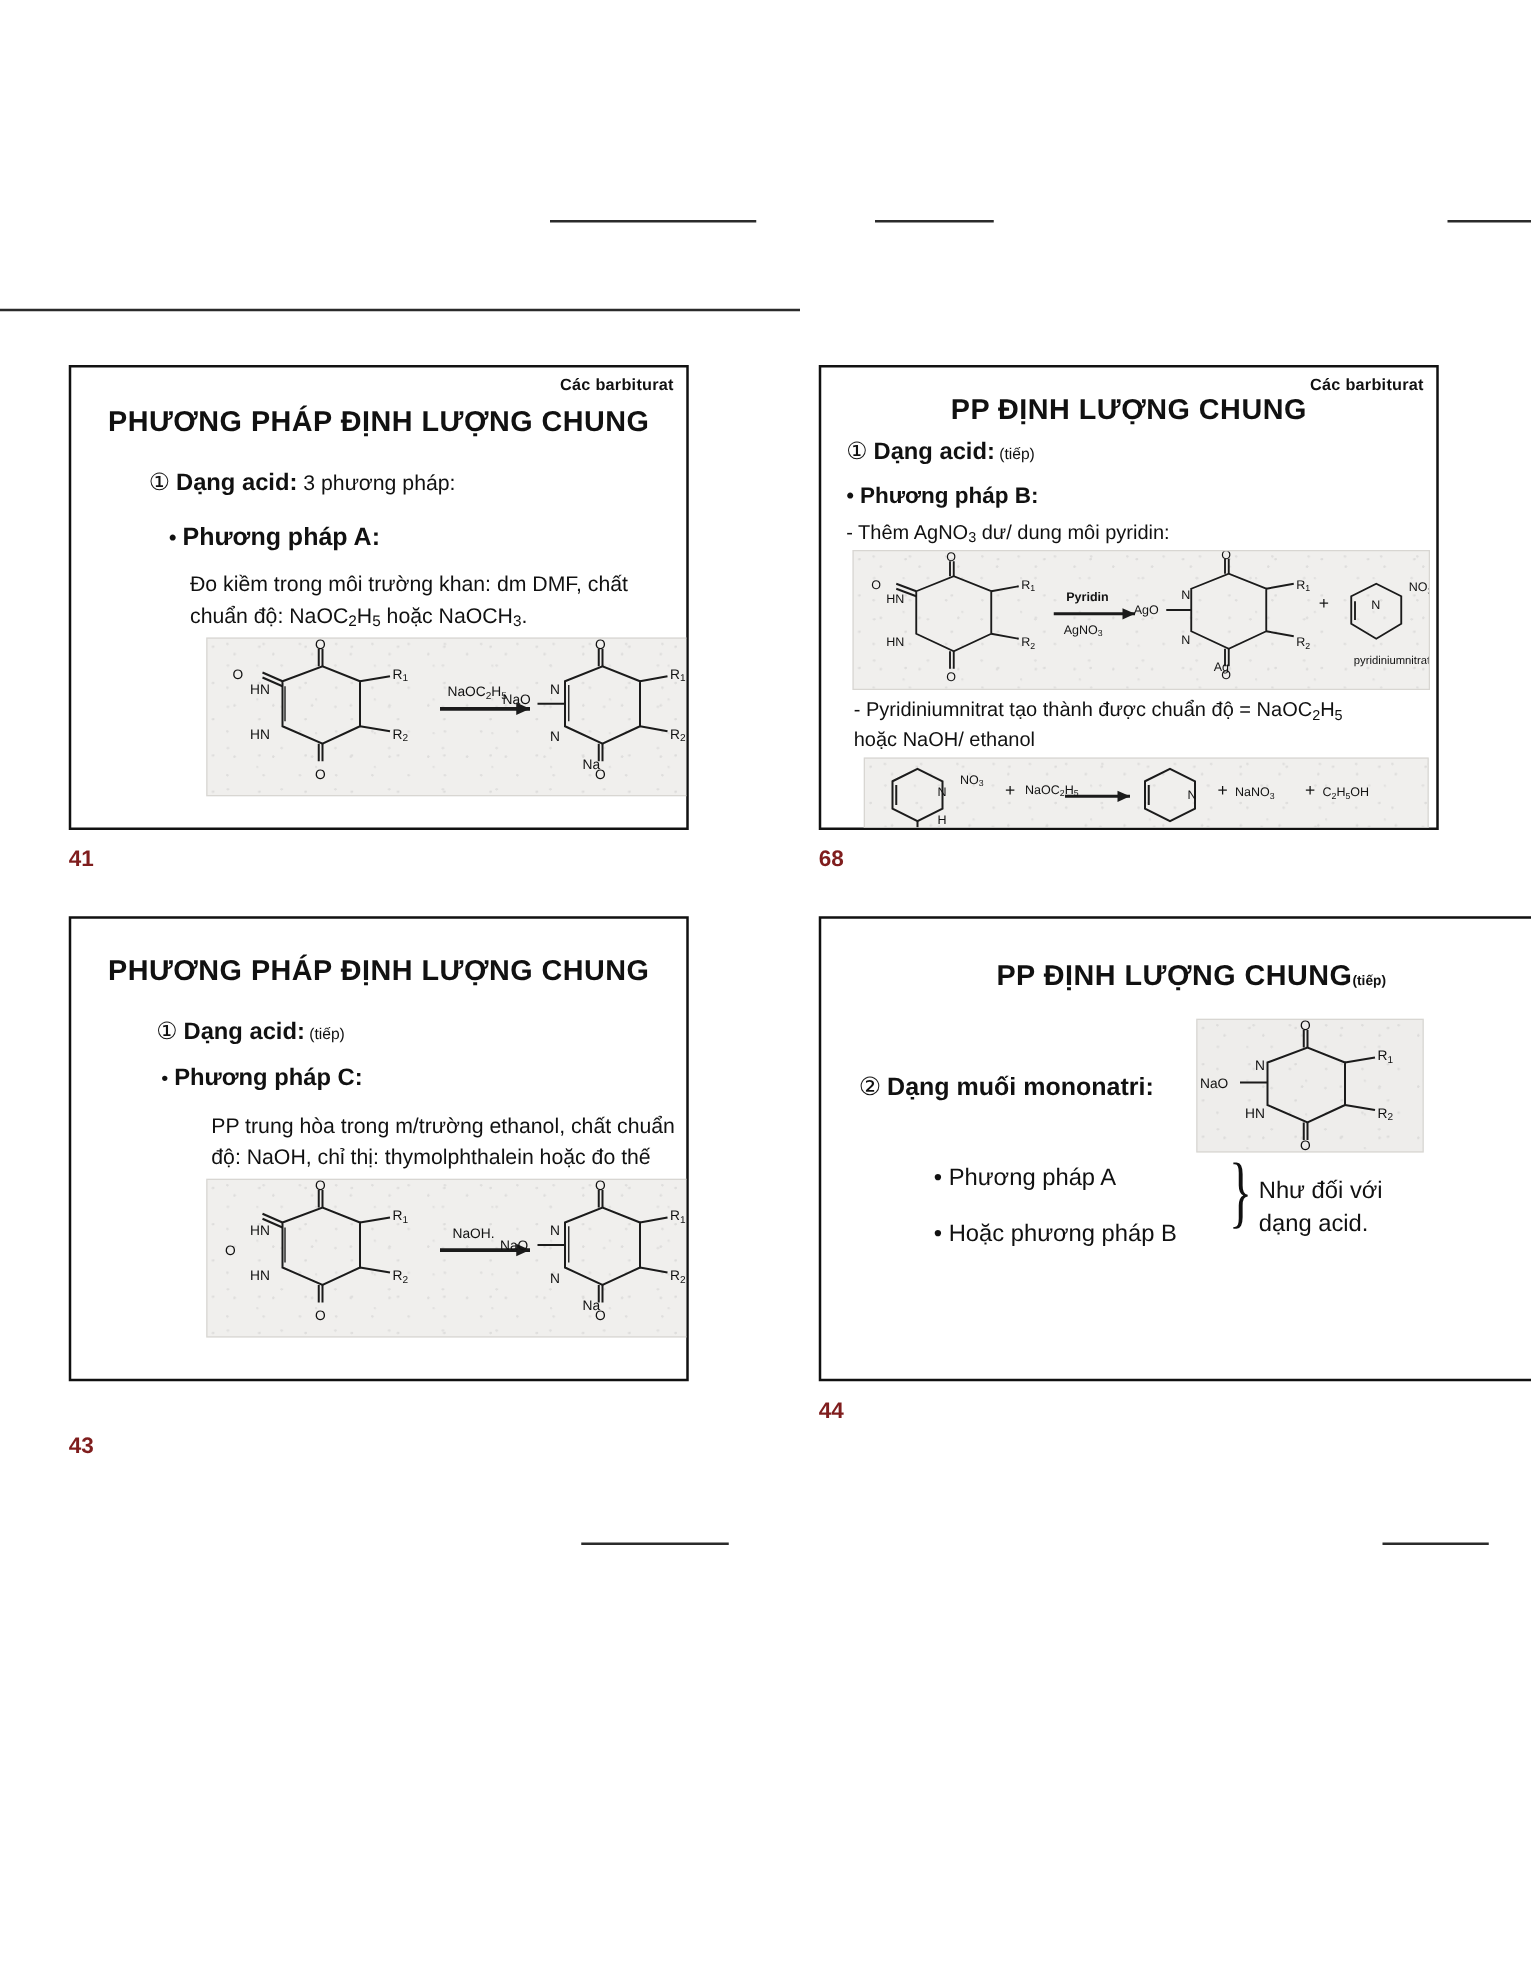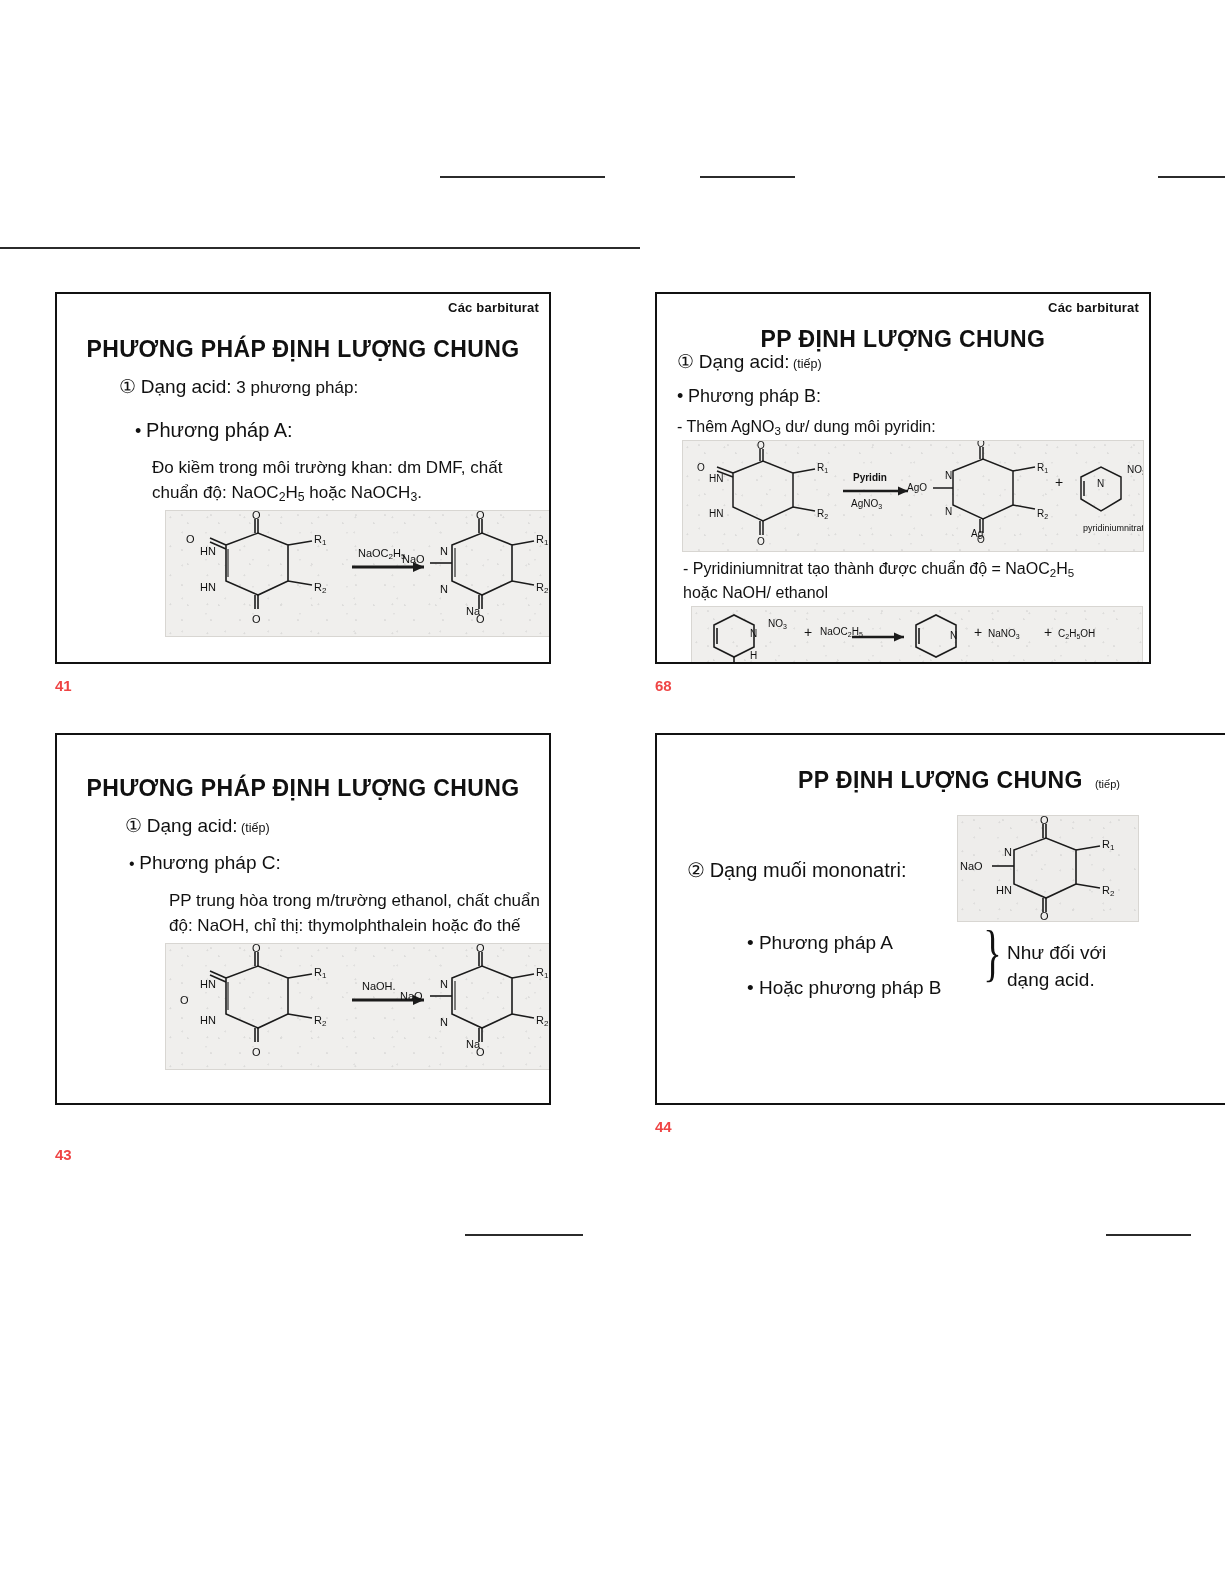--- a/index.html
+++ b/index.html
@@ -32,50 +32,50 @@
   .slide {
     position: absolute;
     border: 2px solid #111;
     background: #fff;
     box-sizing: border-box;
     overflow: hidden;
   }
 
   .slide-num {
     position: absolute;
-    font-size: 15px;
+    font-size: 18px;
     font-weight: bold;
-    color: #ef4444;
+    color: #7f1d1d;
     font-family: "Liberation Sans", sans-serif;
   }
 
   .corner-tag {
     position: absolute;
     right: 10px;
     top: 6px;
     font-size: 13px;
     font-weight: bold;
     letter-spacing: .2px;
   }
 
   .s-title {
     text-align: center;
     font-size: 23px;
     font-weight: bold;
     letter-spacing: .4px;
-    margin: 12px;
+    margin: 0;
     padding: 0;
     white-space: nowrap;
   }
 
   .line {
     font-size: 17px;
     line-height: 1.35;
   }
-  .bold { font-weight: normal; }
+  .bold { font-weight: bold; }
   .small { font-size: 12.5px; }
   .smaller { font-size: 11px; }
 
   .chem {
     position: absolute;
     background: #f0efed;
     border: 1px solid #d8d6d2;
     overflow: hidden;
   }
   .chem-inner {

